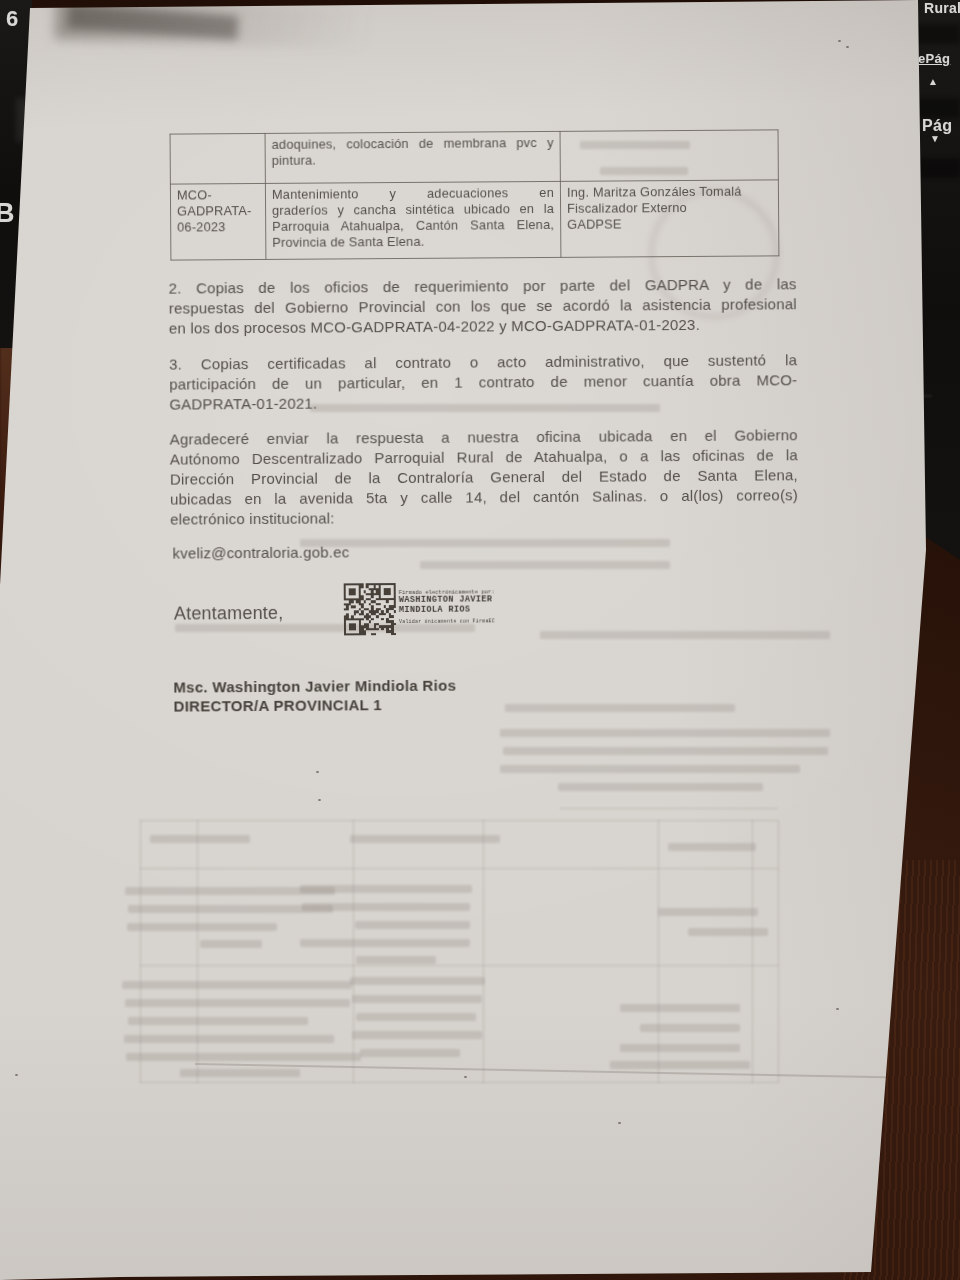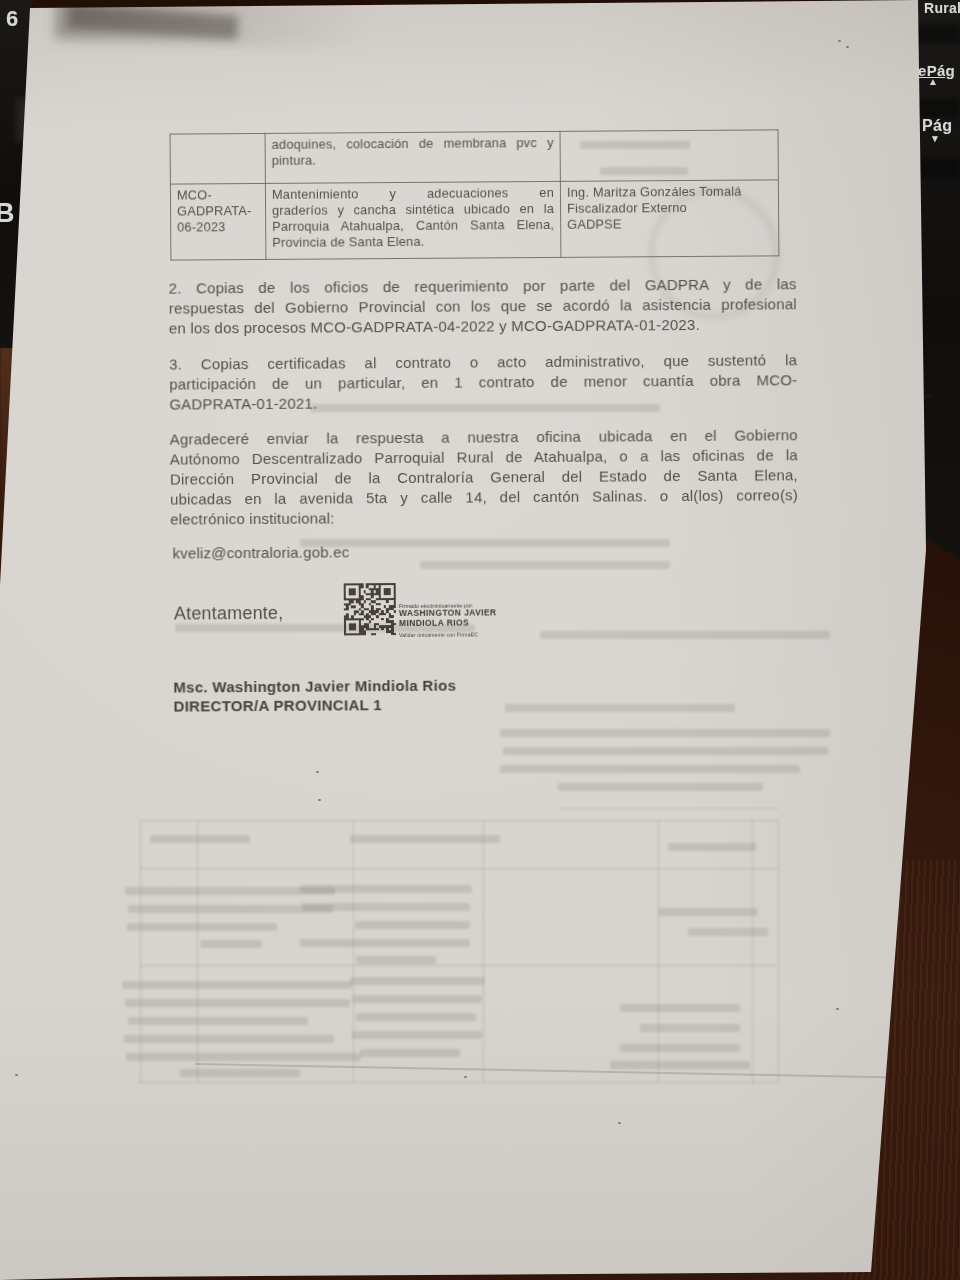--- a/index.html
+++ b/index.html
@@ -18,21 +18,21 @@
   .kb{position:absolute;background:linear-gradient(180deg,#1a1917,#0f0e0d 55%,#141210);}
   .kb-left{left:0;top:0;width:32px;height:348px;}
   .kb-right{left:912px;top:0;width:48px;height:560px;
     clip-path:polygon(0 0,100% 0,100% 100%,30% 96%,0 90%);}
   .kb .keygap{position:absolute;left:0;width:100%;height:20px;background:rgba(0,0,0,.38);filter:blur(2px);}
   .key{position:absolute;color:#d8d7d4;font-weight:bold;letter-spacing:.3px;
     text-shadow:0 0 1px rgba(255,255,255,.25);}
   .key-6{left:6px;top:6px;font-size:22px;}
   .key-b{left:-5px;top:198px;font-size:27px;}
   .key-inter{left:12px;top:0;font-size:14px;}
-  .key-repag{left:6px;top:62px;font-size:15px;text-decoration:underline;}
+  .key-repag{left:6px;top:51px;font-size:13px;text-decoration:underline;}
   .key-up{left:16px;top:76px;font-size:10px;}
   .key-pag{left:10px;top:117px;font-size:16px;}
   .key-down{left:18px;top:133px;font-size:10px;}
   .kb-left .keyedge{position:absolute;left:16px;top:98px;width:14px;height:44px;
     background:rgba(190,190,190,.10);filter:blur(3px);}
   .kb-right .keyedge{position:absolute;left:2px;top:335px;width:16px;height:60px;
     border-left:2px solid rgba(120,115,110,.25);border-bottom:2px solid rgba(120,115,110,.18);
     border-radius:0 0 0 8px;filter:blur(1px);}
 
   
@@ -69,21 +69,21 @@
   .tline{text-align:justify;text-align-last:justify;}
   .tline.tline-last,.no-just .tline{text-align-last:left;}
 
   .para{position:absolute;left:168px;width:628px;font-size:15px;line-height:20px;}
   .p2{top:277px;} .p3{top:353px;} .p4{top:428px;}
   .email{position:absolute;left:170px;top:543px;font-size:15px;}
   .closing{position:absolute;left:171px;top:602px;font-size:18px;}
 
   .esig{position:absolute;left:341px;top:583px;display:flex;align-items:flex-start;}
   .esig svg{width:52px;height:52px;}
-  .esig-txt{margin-left:3px;font-family:Liberation Sans, sans-serif;color:#413c36;margin-top:20px;}
+  .esig-txt{margin-left:3px;font-family:Liberation Mono, monospace;color:#413c36;margin-top:6px;}
   .esig-caption{font-size:5.5px;letter-spacing:0;}
   .esig-name{font-size:8.5px;font-weight:bold;line-height:9.5px;letter-spacing:.4px;}
   .esig-note{font-size:5px;margin-top:4px;}
 
   .signer{position:absolute;left:170px;top:676px;font-size:15px;font-weight:bold;
     line-height:19px;color:#47423b;letter-spacing:.3px;}
 </style>
 </head>
 <body>
 

